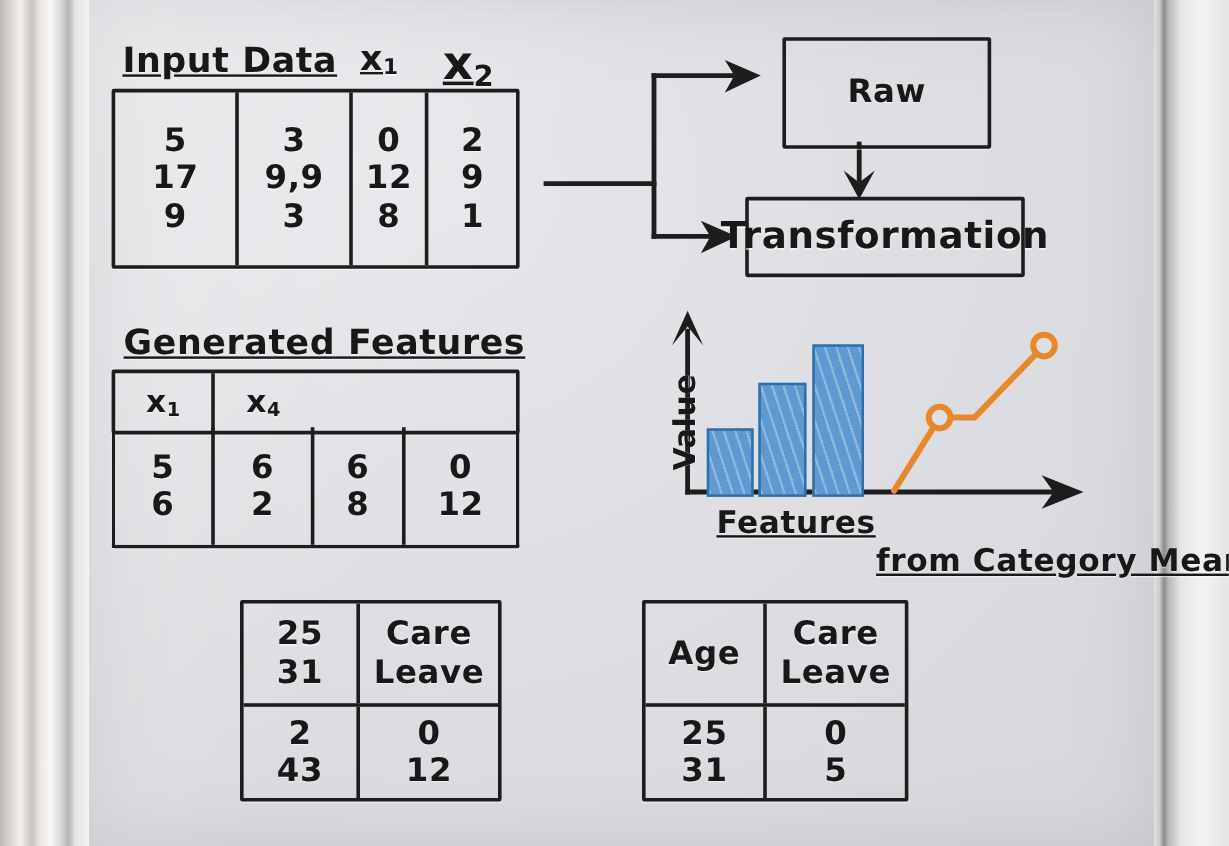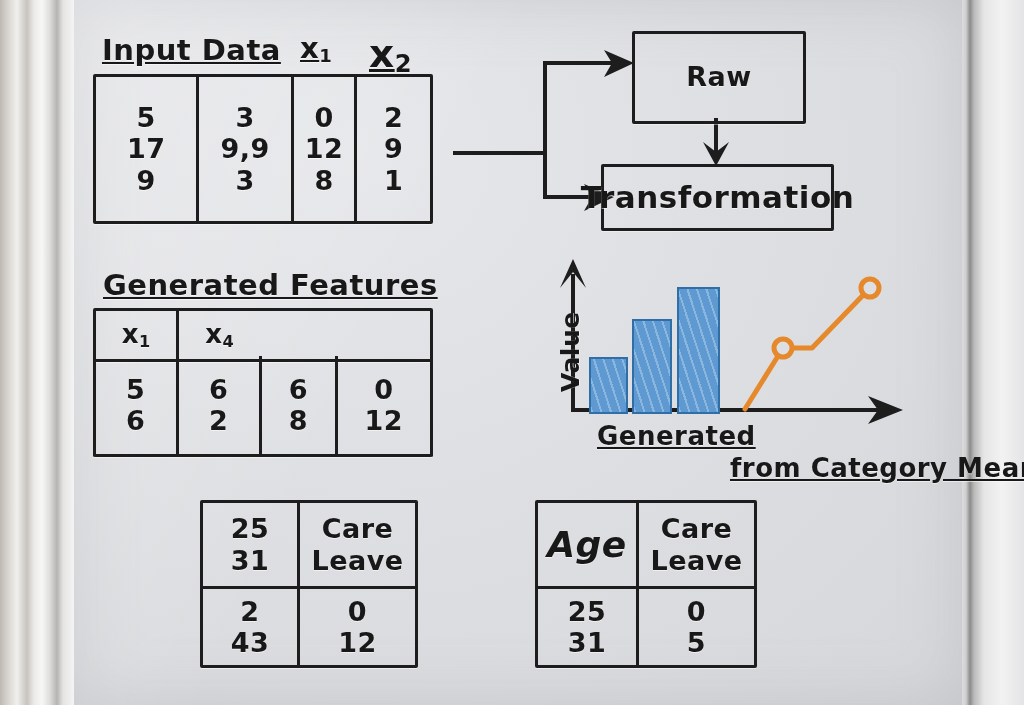--- a/index.html
+++ b/index.html
@@ -58,20 +58,21 @@
   .caption{position:absolute;white-space:nowrap;text-decoration:underline;}
 
   .sub{font-size:.62em;vertical-align:-.22em;letter-spacing:0;}
 
   
   .fbox{
     position:absolute;border:3.5px solid #1d1d1d;border-radius:2px;
     display:flex;align-items:center;justify-content:center;text-align:center;
     line-height:1.12;
     box-shadow:0 1px 0 rgba(255,255,255,.45);
+    margin-left:20px;
   }
 
   svg{position:absolute;left:0;top:0;overflow:visible;}
   .stroke{fill:none;stroke:#1d1d1d;stroke-width:4;stroke-linecap:square;stroke-linejoin:miter;}
   .arrowhead{fill:#1d1d1d;}
 
   .bar{position:absolute;border:2.5px solid #2f6ea6;background:
      repeating-linear-gradient(72deg, rgba(255,255,255,.28) 0 2px, rgba(255,255,255,0) 2px 9px),
      #5e9ad1;}
   .vlabel{
@@ -210,21 +211,21 @@
       <circle cx="870" cy="288" r="9" fill="#dedfe2" stroke="#e5892c" stroke-width="5"></circle>
     </g>
   </svg>
 
   <div class="bar" style="left:589px;top:357px;width:35px;height:53px;"></div>
   <div class="bar" style="left:632px;top:319px;width:36px;height:91px;"></div>
   <div class="bar" style="left:677px;top:287px;width:39px;height:123px;"></div>
 
   <div class="vlabel hand" style="left:556px;top:392px;font-size:25px;">Value</div>
 
-  <div class="caption hand" style="left:597px;top:421px;font-size:26px;">Generated</div>
+  <div class="caption hand" style="left:597px;top:421px;font-size:26px;">Features</div>
 
   <div class="caption hand" style="left:730px;top:453px;font-size:26px;">from Category Mean</div>
 
   <div class="tbl" style="left:200px;top:500px;width:212px;height:162px;flex-direction:column;">
     <div style="display:flex;flex:0 0 83px;border-bottom:3.5px solid #1d1d1d;">
       <div class="col" style="width:94px;border-right:3.5px solid #1d1d1d;">
         <div class="cellnum hand" style="font-size:27px;">
           <div>25</div>
           <div>31</div>
         </div>
@@ -248,21 +249,21 @@
           <div>0</div>
           <div>12</div>
         </div>
       </div>
     </div>
   </div>
 
   <div class="tbl" style="left:535px;top:500px;width:216px;height:162px;flex-direction:column;">
     <div style="display:flex;flex:0 0 83px;border-bottom:3.5px solid #1d1d1d;">
       <div class="col" style="width:98px;border-right:3.5px solid #1d1d1d;">
-        <div class="cellnum hand" style="font-size:36px;font-style:italic;">
+        <div class="cellnum hand" style="font-size:27px;">
           <div>Age</div>
         </div>
       </div>
       <div class="col" style="flex:1;">
         <div class="cellnum hand" style="font-size:27px;">
           <div>Care</div>
           <div>Leave</div>
         </div>
       </div>
     </div>

